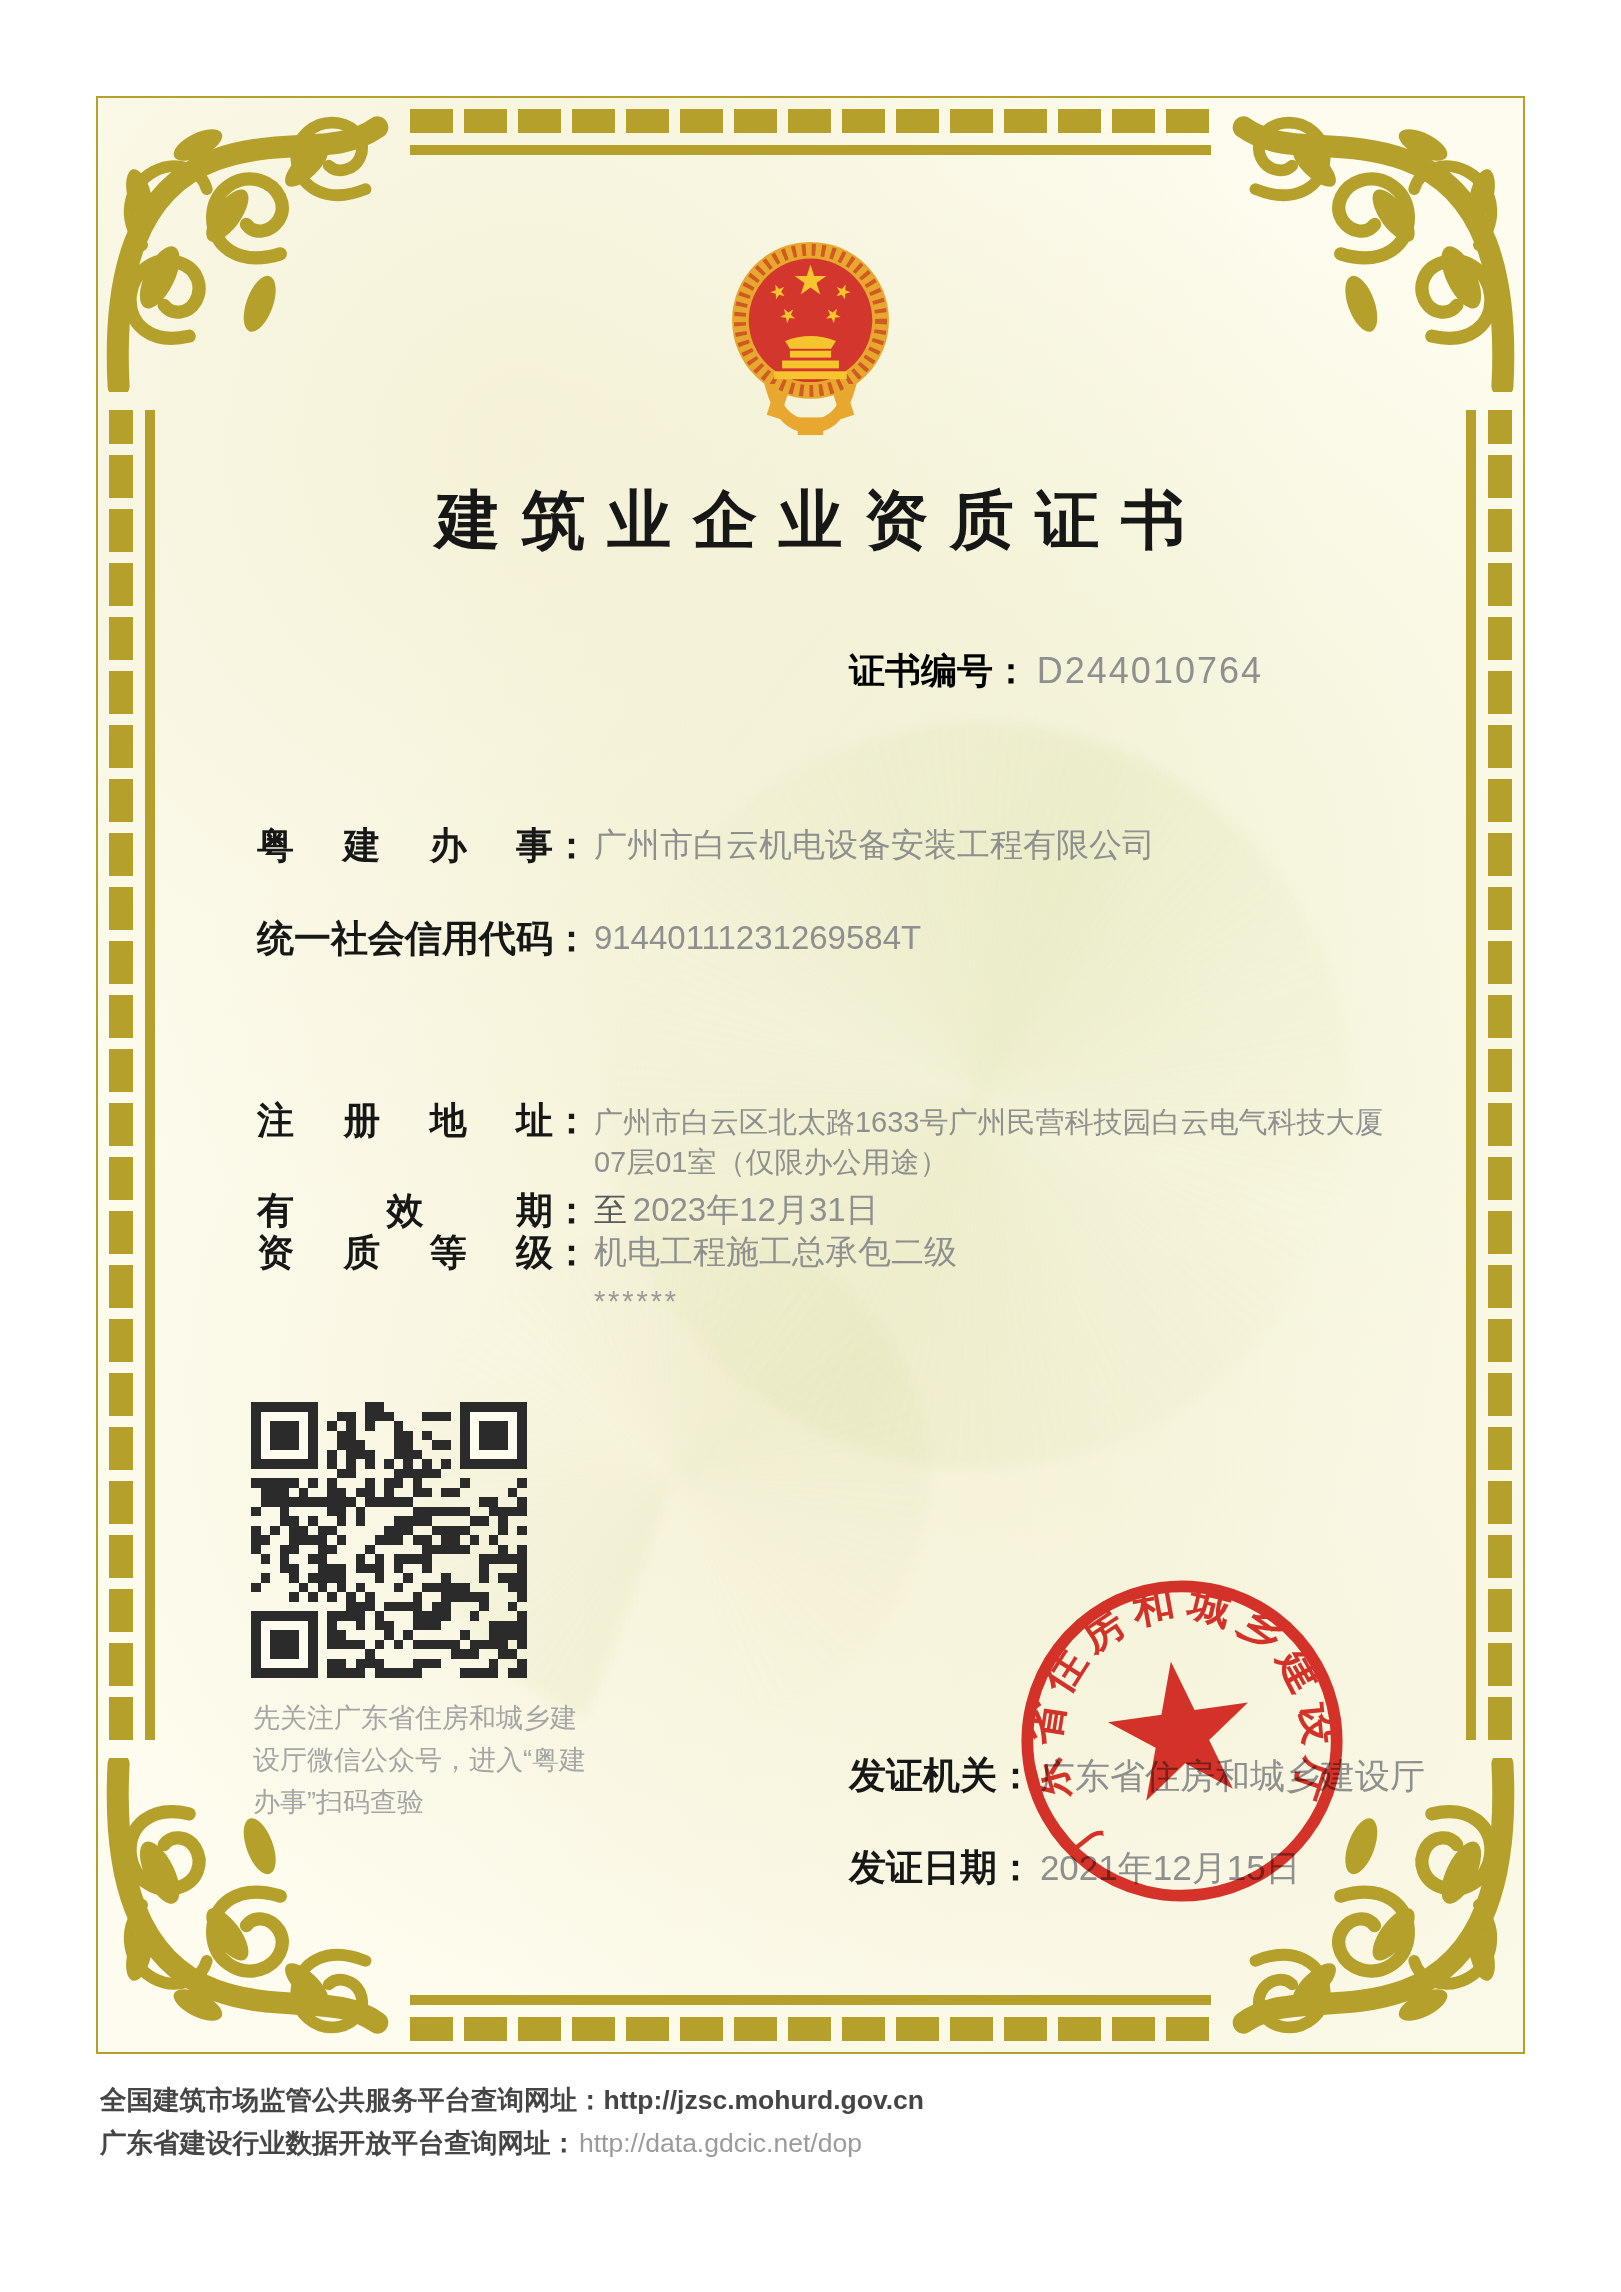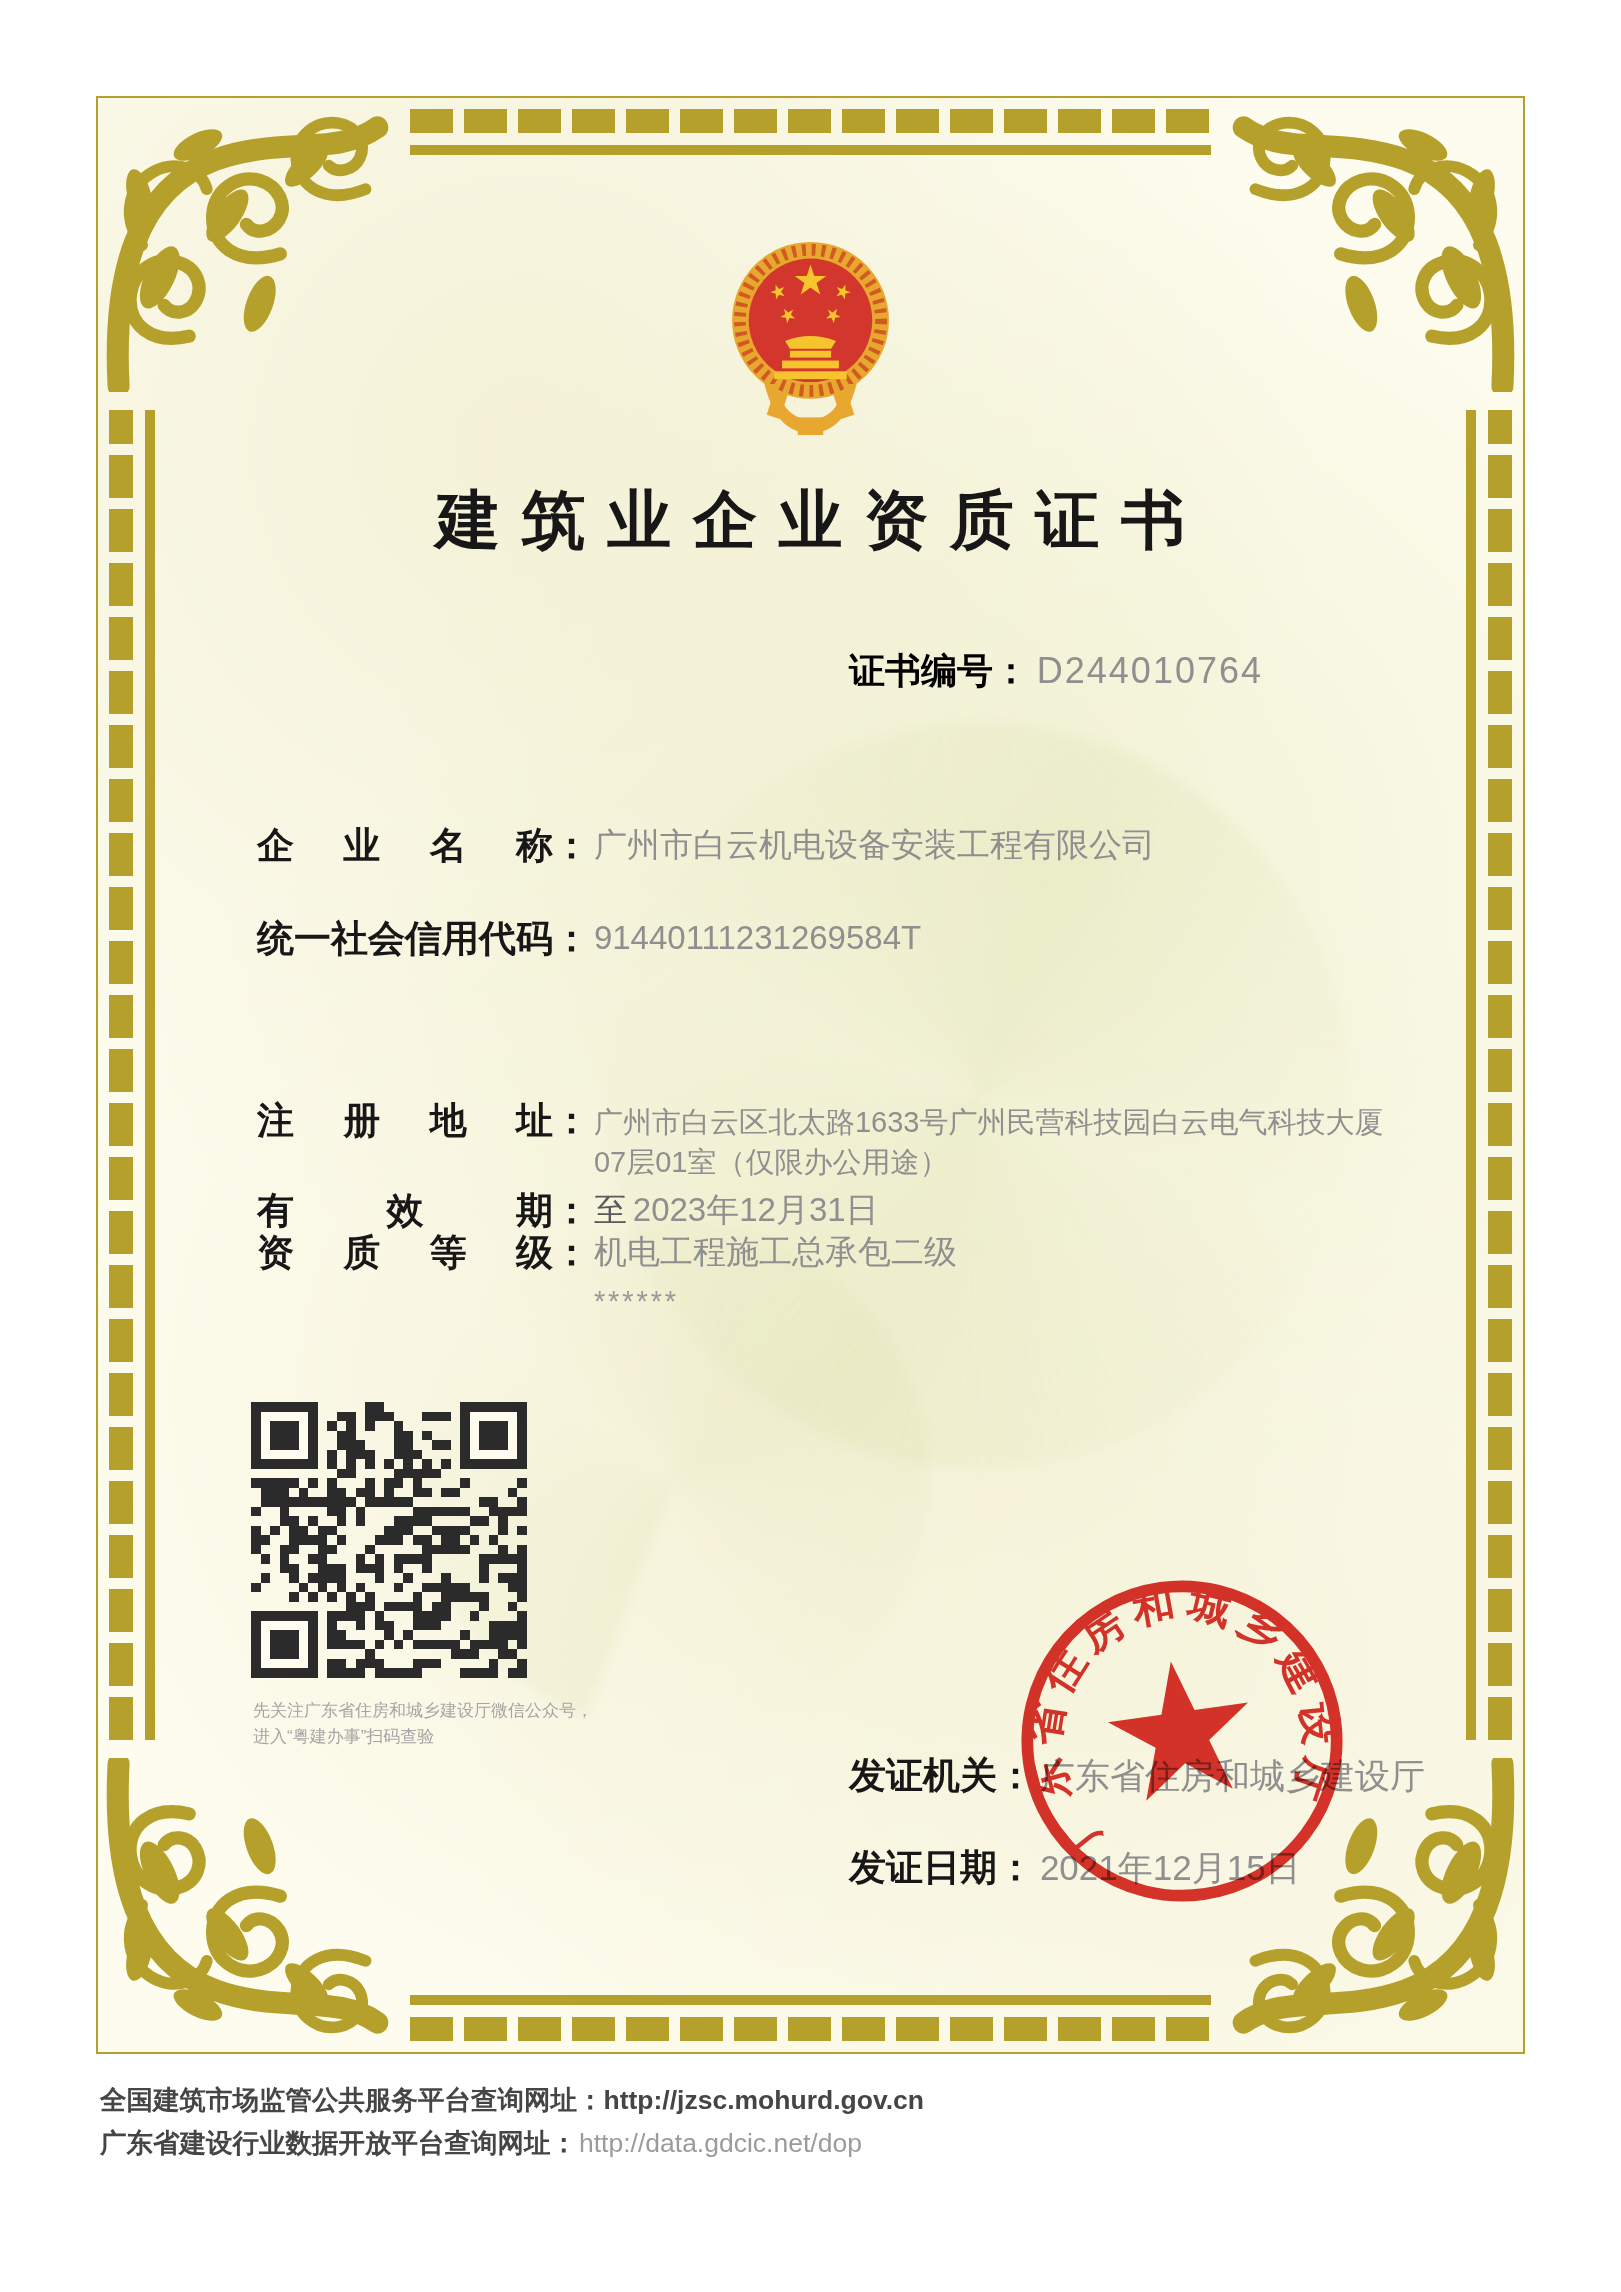--- a/index.html
+++ b/index.html
@@ -52,21 +52,21 @@
           text-align:justify;text-align-last:justify;vertical-align:top;}
   .fcolon{font-size:37px;font-weight:700;color:#171717;vertical-align:top;margin:0 3.9px 0 0;}
   .fvalue{display:inline-block;font-size:33px;color:#8f8f8f;vertical-align:top;
           white-space:normal;max-width:843px;line-height:1.35;margin-top:2px;}
   .fvalue.addr{font-size:29px;width:814px;line-height:1.4;margin-top:5.9px;}
   .fprefix{color:#5a5a5a;margin-right:5.9px;}
   .stars{display:block;font-size:29px;color:#9a9a9a;letter-spacing:2.9px;margin-top:7.8px;}
   
   .qr{position:absolute;left:251px;top:1402px;width:276px;height:276px;}
   .qr-caption{position:absolute;left:253px;top:1698px;width:345px;
-    font-size:17px;color:#a5a5a5;line-height:1.55;}
+    font-size:27px;color:#a5a5a5;line-height:1.55;}
   
   .issue-row{position:absolute;left:849px;white-space:nowrap;}
   .issue-row .lbl{font-size:37px;font-weight:700;color:#171717;margin-top:20px;}
   .issue-row .val{font-size:35px;color:#8f8f8f;margin-left:5.9px;}
   
   .seal{position:absolute;left:996px;top:1555px;width:372px;height:372px;
         mix-blend-mode:multiply;opacity:.92;}
   
   .footer-line{position:absolute;left:100px;font-size:26.5px;white-space:nowrap;}
   .footer-line .flbl{font-weight:700;color:#454545;}
@@ -187,21 +187,21 @@
     <rect x="114" y="158" width="14" height="26" transform="rotate(-18 121 171)" fill="#e8a72f"></rect>
   </svg>
 
   <div class="title">建筑业企业资质证书</div>
 
   <div class="certno">
     <span class="lbl">证书编号：</span><span class="val">D244010764</span>
   </div>
 
   <div class="row" style="top:821px">
-    <span class="flabel">企业名称</span><span class="fcolon">：</span><span class="fvalue">广州市白云机电设备安装工程有限公司</span>
+    <span class="flabel">粤建办事</span><span class="fcolon">：</span><span class="fvalue">广州市白云机电设备安装工程有限公司</span>
   </div>
   <div class="row" style="top:914px">
     <span class="flabel">统一社会信用代码</span><span class="fcolon">：</span><span class="fvalue">91440111231269584T</span>
   </div>
   <div class="row" style="top:1096px">
     <span class="flabel">注册地址</span><span class="fcolon">：</span><span class="fvalue addr">广州市白云区北太路1633号广州民营科技园白云电气科技大厦07层01室（仅限办公用途）</span>
   </div>
   <div class="row" style="top:1186px">
     <span class="flabel">有效期</span><span class="fcolon">：</span><span class="fvalue"><span class="fprefix">至</span><span>2023年12月31日</span></span>
   </div>

